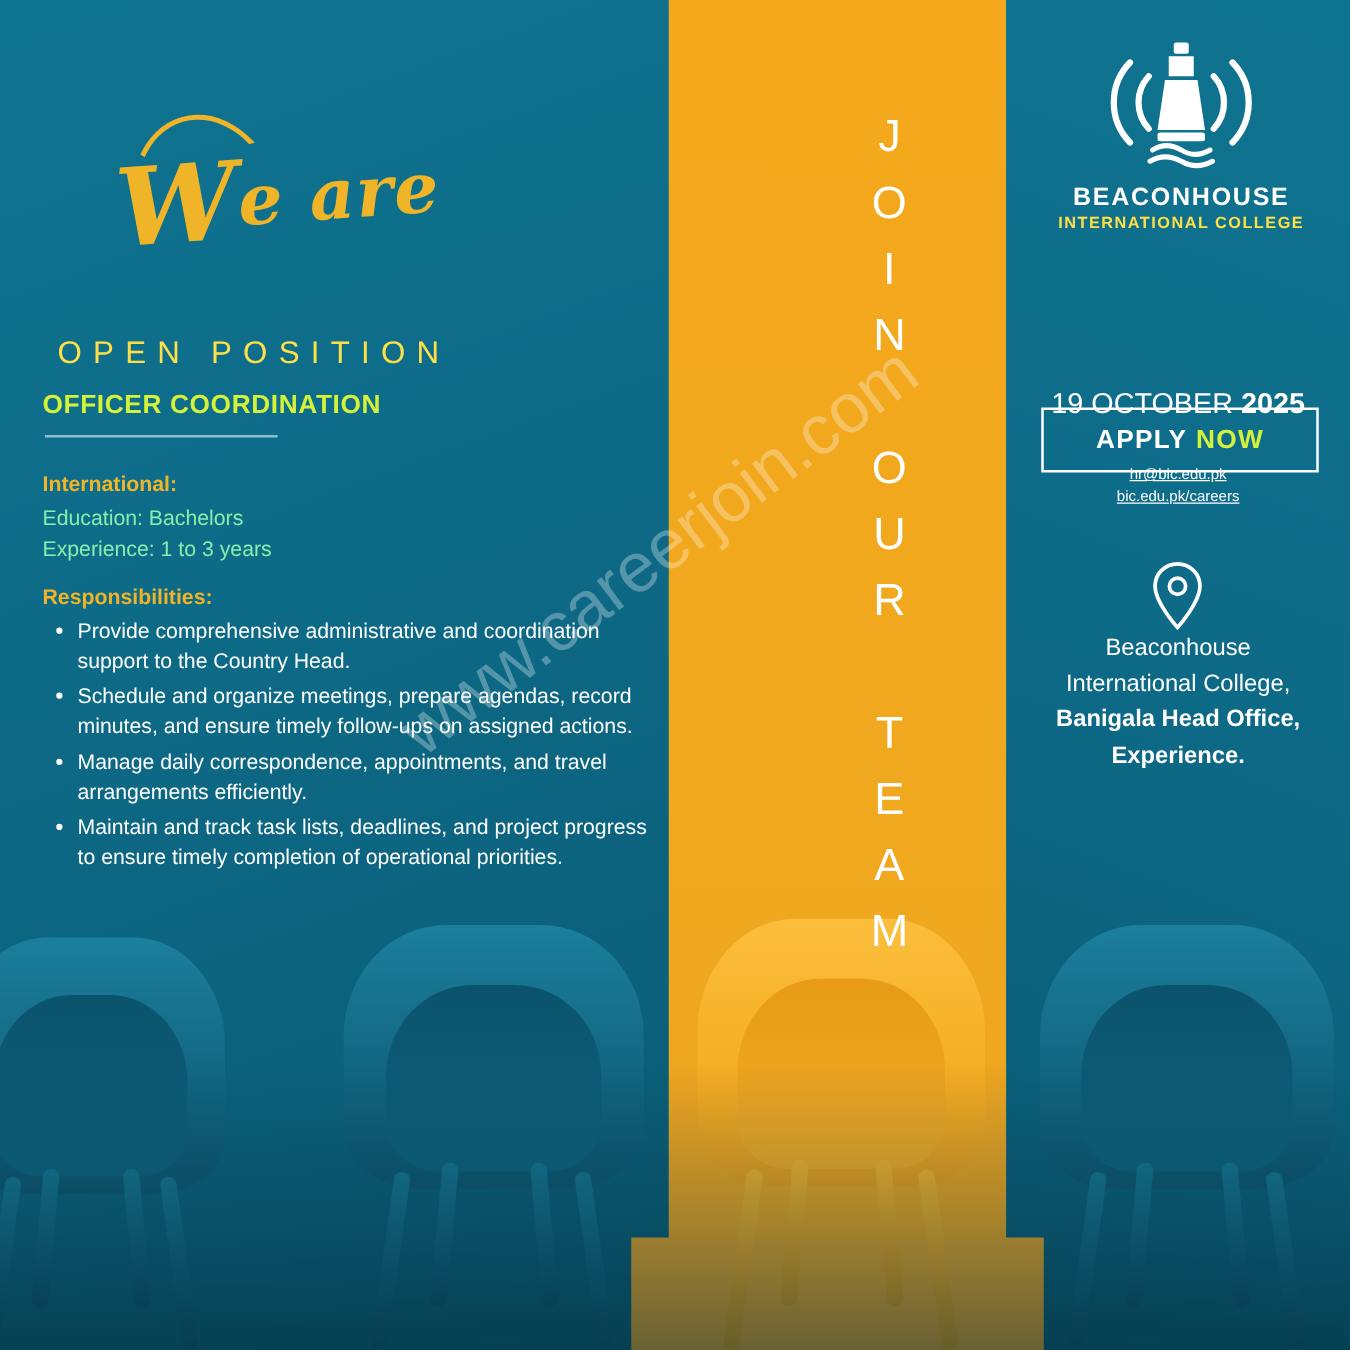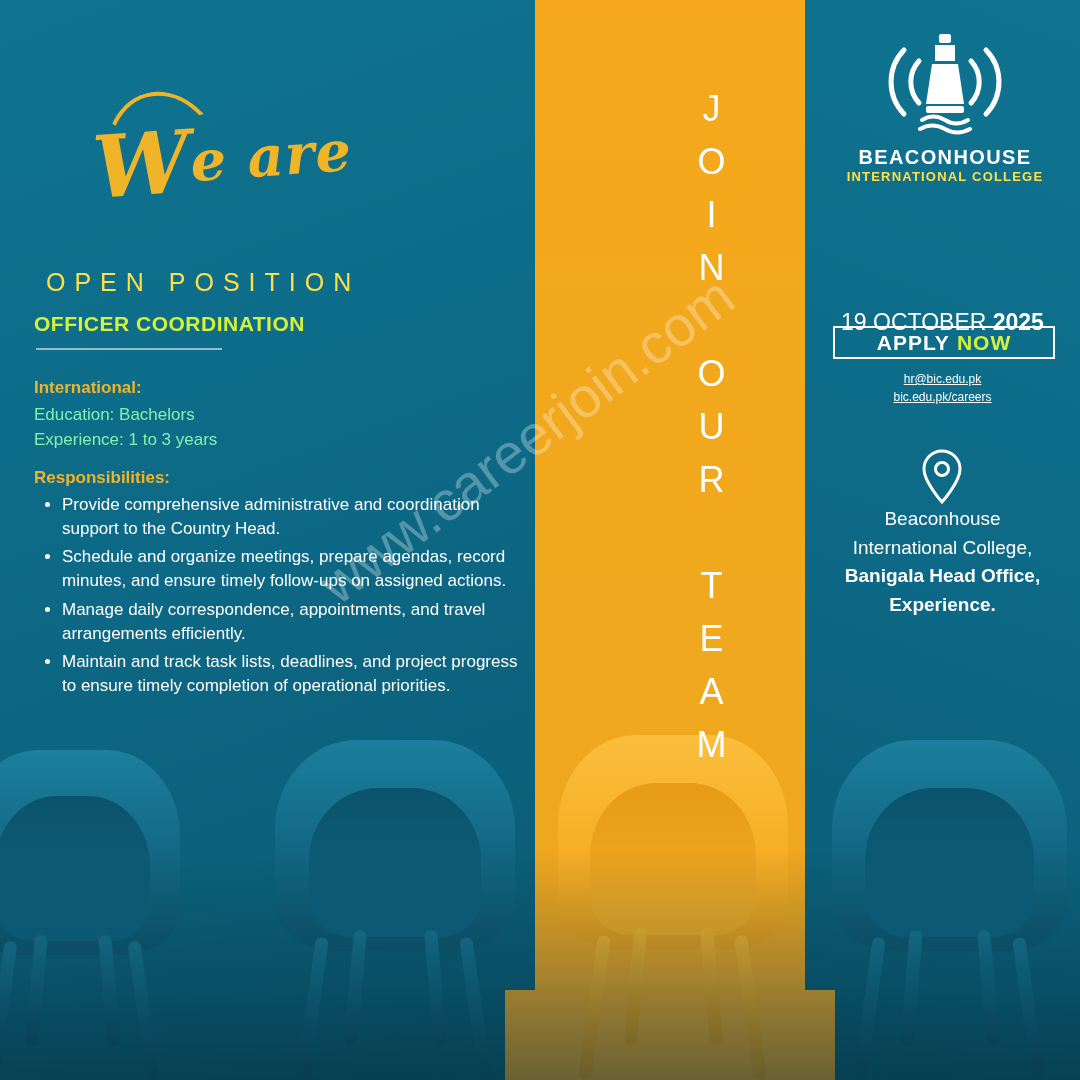--- a/index.html
+++ b/index.html
@@ -143,21 +143,21 @@
   .apply-by {
     position:absolute; left:805px; top:272px; width:275px;
     text-align:center; color:#ffffff; font-size:16px; letter-spacing:0.6px;
   }
   .apply-date {
     position:absolute; left:805px; top:294px; width:275px;
     text-align:center; color:#ffffff; font-size:23px;margin-top:15px;
   }
   .apply-date b { font-weight:bold; }
   .apply-now {
-    position:absolute; left:833px; top:326px; width:222px; height:33px;
+    position:absolute; left:833px; top:326px; width:222px; height:52px;
     border:2px solid #ffffff;
     display:flex; align-items:center; justify-content:center;
     font-size:21px; font-weight:bold; color:#ffffff; letter-spacing:1px;
   }
   .apply-now .now { color:#d4f23a; margin-left:7px; }
   .contact {
     position:absolute; left:805px; top:370px; width:275px;
     text-align:center; color:#ffffff; font-size:12px; line-height:1.5;
   }
   .contact a { color:#ffffff; text-decoration:underline; }

